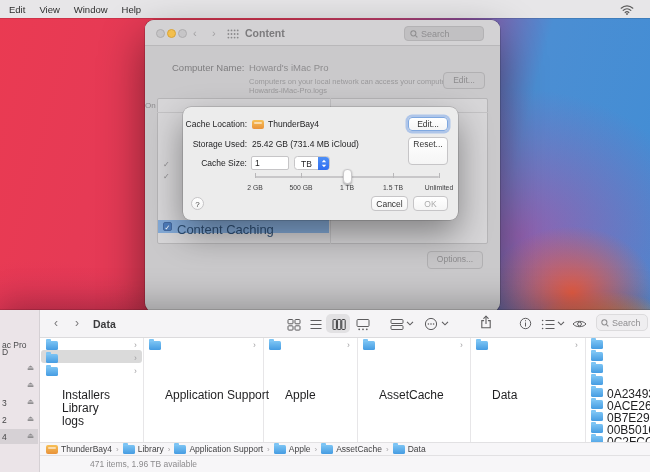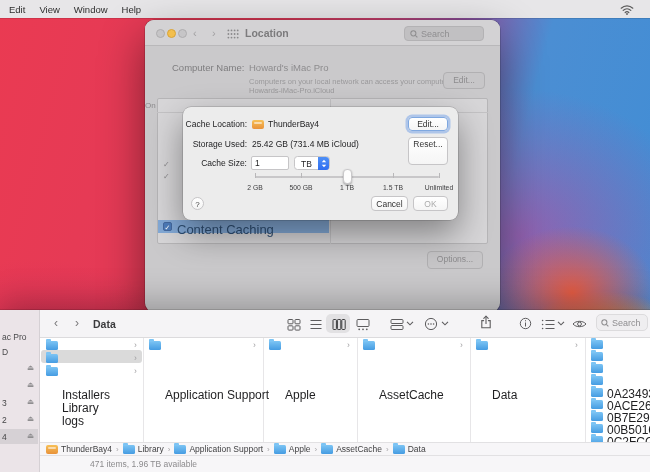--- a/index.html
+++ b/index.html
@@ -150,35 +150,35 @@
             <circle cx="4.5" cy="5" r=".9"></circle>
             <circle cx="7.6" cy="5" r=".9"></circle>
             <circle cx="10.7" cy="5" r=".9"></circle>
         <circle cx="1.4" cy="8.6" r=".9"></circle>
             <circle cx="4.5" cy="8.6" r=".9"></circle>
             <circle cx="7.6" cy="8.6" r=".9"></circle>
             <circle cx="10.7" cy="8.6" r=".9"></circle>
       </g>
         </svg>
     </span>
-    <span class="abs sh-title" style="left:100px;top:7px;">Location</span>
+    <span class="abs sh-title" style="left:100px;top:7px;">Content</span>
     <div class="abs sh-search">
       <span>
         <svg width="8" height="8" viewBox="0 0 10 10" fill="none" stroke="#8f8e90" stroke-width="1.3">
           <circle cx="4.2" cy="4.2" r="3.2"></circle>
             <path d="M6.6 6.6 L9.2 9.2"></path>
         </svg>
       </span>
       <span>Search</span>
     </div>
 
     <span class="abs sh-label" style="left:27px;top:42px;">Computer Name:</span>
     <span class="abs sh-value" style="left:104px;top:42px;">Howard's iMac Pro</span>
     <span class="abs sh-desc" style="left:104px;top:57px;">Computers on your local network can access your computer at:</span>
-    <span class="abs sh-desc" style="left:104px;top:66px;">Howards-iMac-Pro.iCloud</span>
+    <span class="abs sh-desc" style="left:104px;top:66px;">Howards-iMac-Pro.logs</span>
     <div class="abs btn-dim" style="left:298px;top:52px;width:40px;height:15px;line-height:14px;">Edit...</div>
 
     <div class="abs listbox"></div>
     <span class="abs on-header" style="left:0;top:81px;">On</span>
     <div class="abs hline" style="left:12px;top:92px;width:331px;"></div>
     <div class="abs vline" style="left:185px;top:78px;height:146px;"></div>
     <span class="abs chk" style="left:18px;top:140px;">✓</span>
     <span class="abs chk" style="left:18px;top:152px;">✓</span>
     <div class="abs selrow"></div>
     <div class="abs selrow-cb">✓</div>
@@ -224,21 +224,21 @@
 
     <div class="abs help">?</div>
     <div class="abs btn" style="left:188px;top:89px;width:37px;height:15px;line-height:14px;">Cancel</div>
     <div class="abs btn btn-disabled" style="left:230px;top:89px;width:35px;height:15px;line-height:14px;">OK</div>
   </div>
 
   <div class="abs finder">
     <div class="abs f-toolbar"></div>
     <div class="abs f-sidebar"></div>
 
-    <span class="abs sb-frag" style="left:2px;top:22px;">ac Pro</span>
+    <span class="abs sb-frag" style="left:2px;top:30px;">ac Pro</span>
     <span class="abs sb-frag" style="left:2px;top:37px;">D</span>
     <div class="abs sb-row" style="top:51px;">
         <span class="sb-label"></span>
         <span class="eject">⏏</span>
       </div>
     <div class="abs sb-row" style="top:68px;">
         <span class="sb-label"></span>
         <span class="eject">⏏</span>
       </div>
     <div class="abs sb-row" style="top:85px;">

